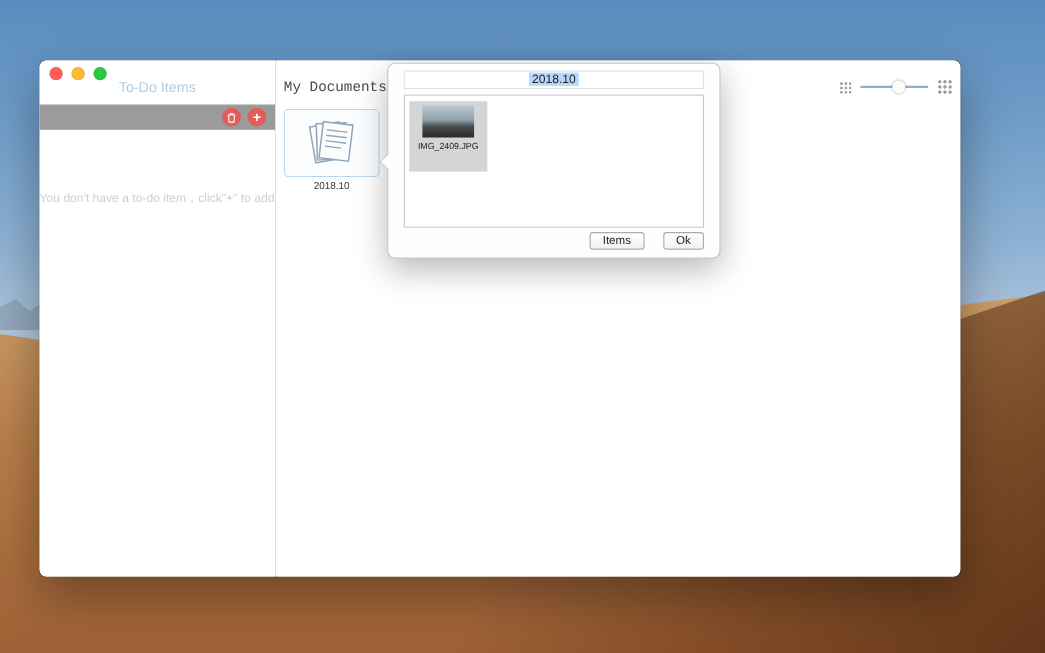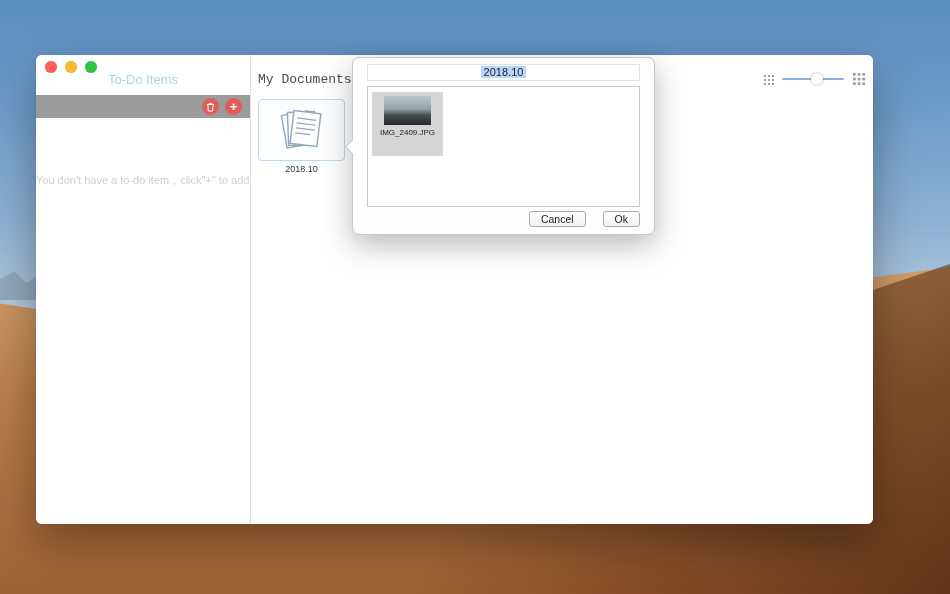--- a/index.html
+++ b/index.html
@@ -167,18 +167,18 @@
     <div class="file-panel">
       <div class="thumbs">
         <div class="thumb">
           <div class="thumb-photo p1"></div>
           <div class="thumb-label">IMG_2409.JPG</div>
         </div>
       </div>
     </div>
 
     <div class="dialog-buttons">
-      <button class="btn">Cancel</button>
+      <button class="btn">Items</button>
       <button class="btn">Ok</button>
     </div>
   </div>
 
 </div>
 
 </body></html>

